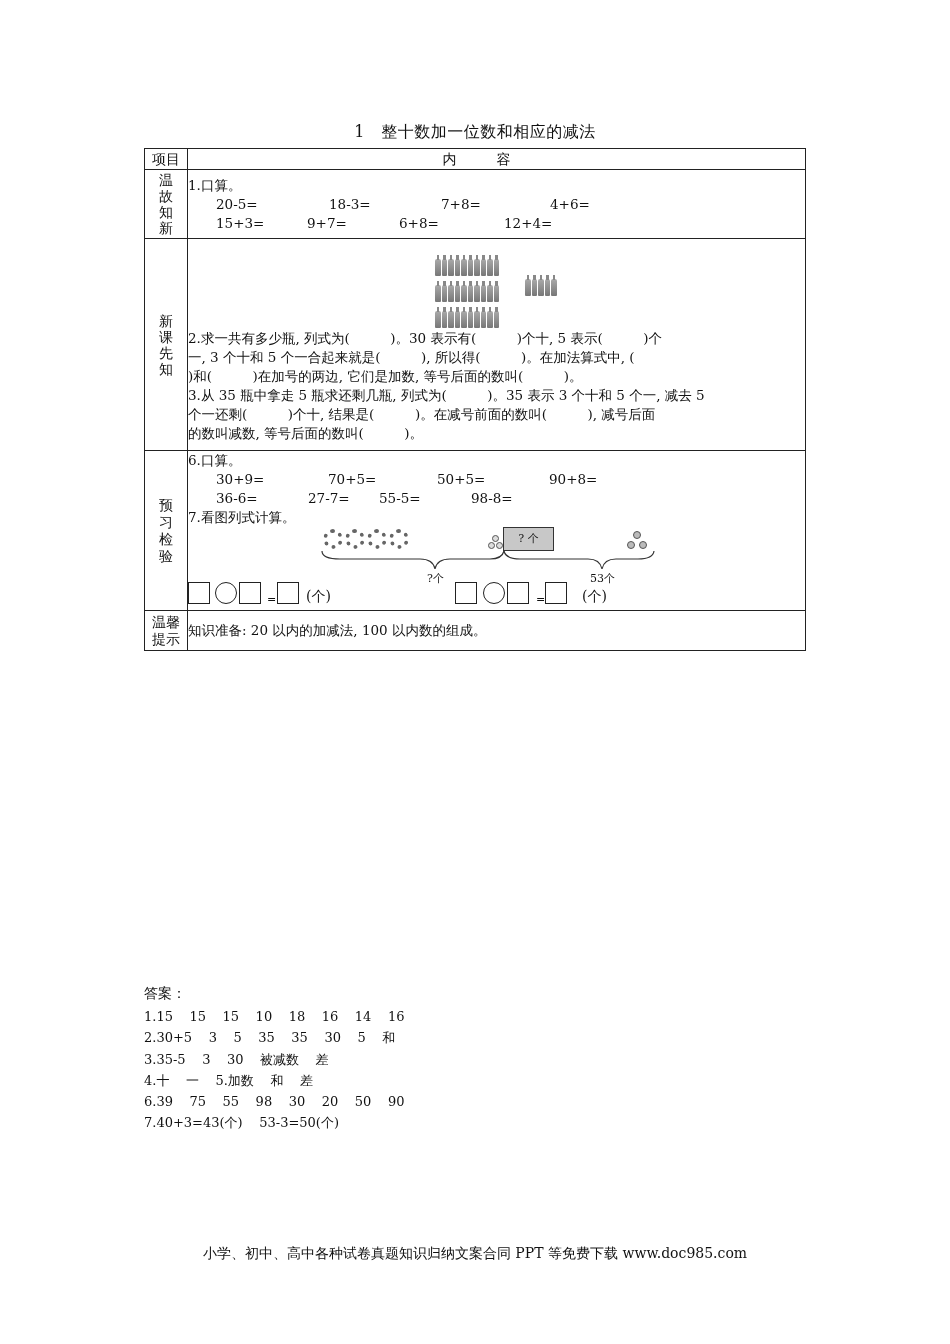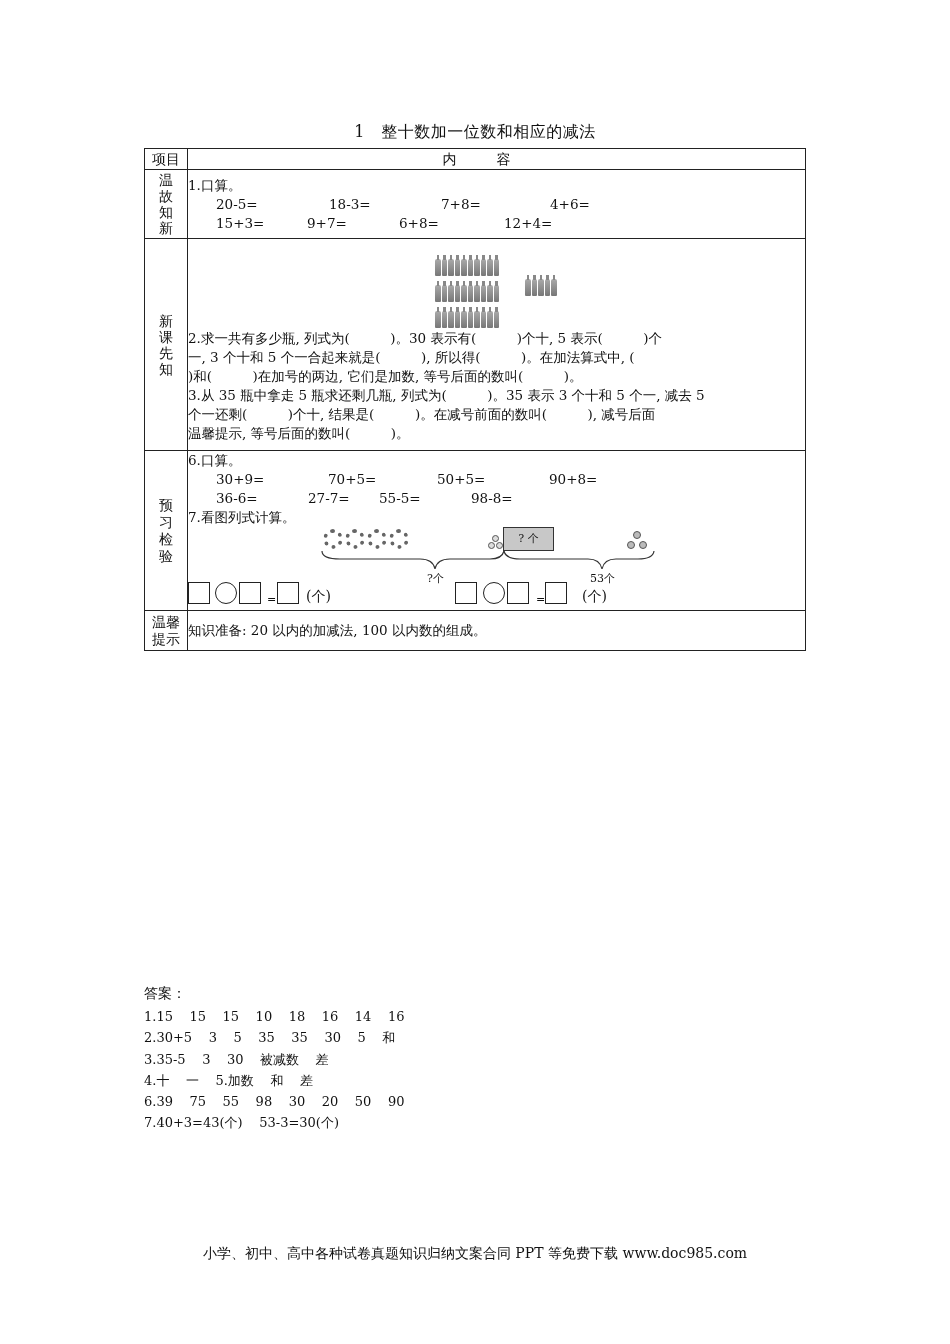--- a/index.html
+++ b/index.html
@@ -120,21 +120,21 @@
         </div>
       </div>
       <div style="margin-top:6px">
         <div style="white-space:nowrap">2.求一共有多少瓶, 列式为(　　　)。30 表示有(　　　)个十, 5 表示(　　　)个</div>
         <div style="white-space:nowrap">一, 3 个十和 5 个一合起来就是(　　　), 所以得(　　　)。在加法算式中, (</div>
         <div style="white-space:nowrap">)和(　　　)在加号的两边, 它们是加数, 等号后面的数叫(　　　)。</div>
       </div>
       <div>
         <div style="white-space:nowrap">3.从 35 瓶中拿走 5 瓶求还剩几瓶, 列式为(　　　)。35 表示 3 个十和 5 个一, 减去 5</div>
         <div style="white-space:nowrap">个一还剩(　　　)个十, 结果是(　　　)。在减号前面的数叫(　　　), 减号后面</div>
-        <div style="white-space:nowrap">温馨提示, 等号后面的数叫(　　　)。</div>
+        <div style="white-space:nowrap">的数叫减数, 等号后面的数叫(　　　)。</div>
       </div>
     </td>
   </tr>
 
 
   <tr style="height:160px">
     <td class="lab">
       <div style="width:14px;margin:0 auto;word-break:break-all;line-height:17px;">预习检验</div>
     </td>
     <td class="content" style="vertical-align:top;">
@@ -197,16 +197,16 @@
 </tbody>
   </table>
 
 <div class="answers">
   <div style="font-size:14px;margin-bottom:2px;">答案：</div>
   <div>1.15    15    15    10    18    16    14    16</div>
   <div>2.30+5    3    5    35    35    30    5    和</div>
   <div>3.35-5    3    30    被减数    差</div>
   <div>4.十    一    5.加数    和    差</div>
   <div>6.39    75    55    98    30    20    50    90</div>
-  <div>7.40+3=43(个)    53-3=30(个)</div>
+  <div>7.40+3=43(个)    53-3=50(个)</div>
 </div>
 
 <div class="footer">小学、初中、高中各种试卷真题知识归纳文案合同 PPT 等免费下载 www.doc985.com</div>
 
 </body></html>

